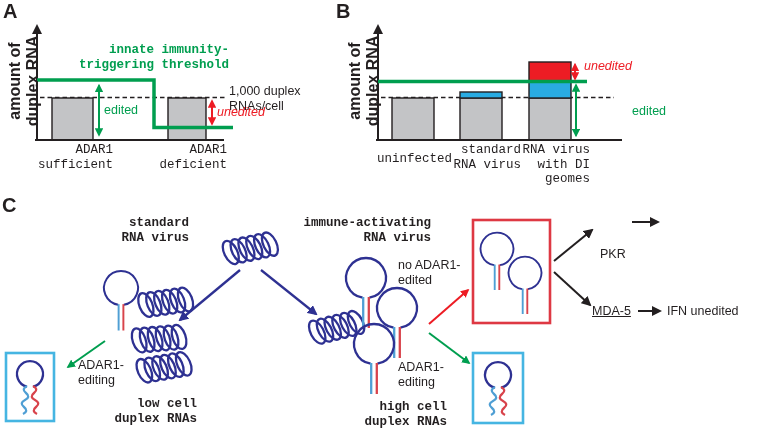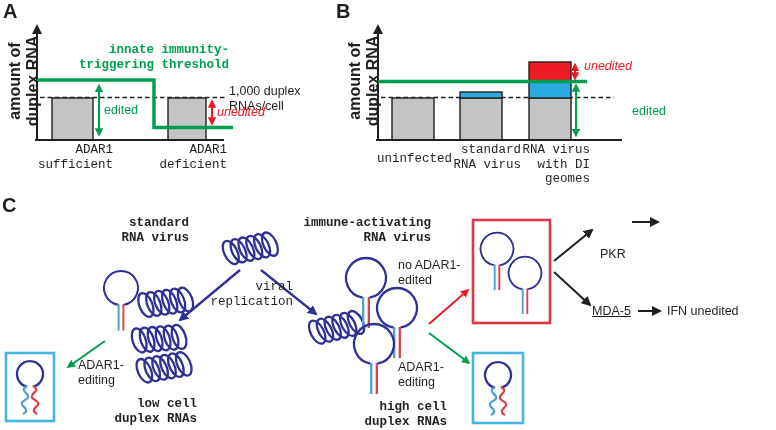--- a/index.html
+++ b/index.html
@@ -159,22 +159,20 @@
 RNA virus</div>
   <div class="lbl ctr" style="left:510px; top:143px; width:80px;">RNA virus
 with DI
 geomes</div>
 
   <div class="panel-letter" style="left:2px; top:194px;">C</div>
   <div class="lbl b ctr" style="left:89px; top:216px; width:100px;">standard
 RNA virus</div>
   <div class="lbl b ctr" style="left:301px; top:216px; width:130px;">immune-activating
 RNA virus</div>
-  <div class="lbl ctr" style="left:193px; top:280px; width:100px;">viral
-replication</div>
   <div class="lbl" style="left:78px; top:358px;">ADAR1-
 editing</div>
   <div class="lbl b ctr" style="left:73px; top:397px; width:124px;">low cell
 duplex RNAs</div>
   <div class="lbl" style="left:398px; top:258px;">no ADAR1-
 edited</div>
   <div class="lbl" style="left:398px; top:360px;">ADAR1-
 editing</div>
   <div class="lbl b ctr" style="left:323px; top:400px; width:124px;">high cell
 duplex RNAs</div>

